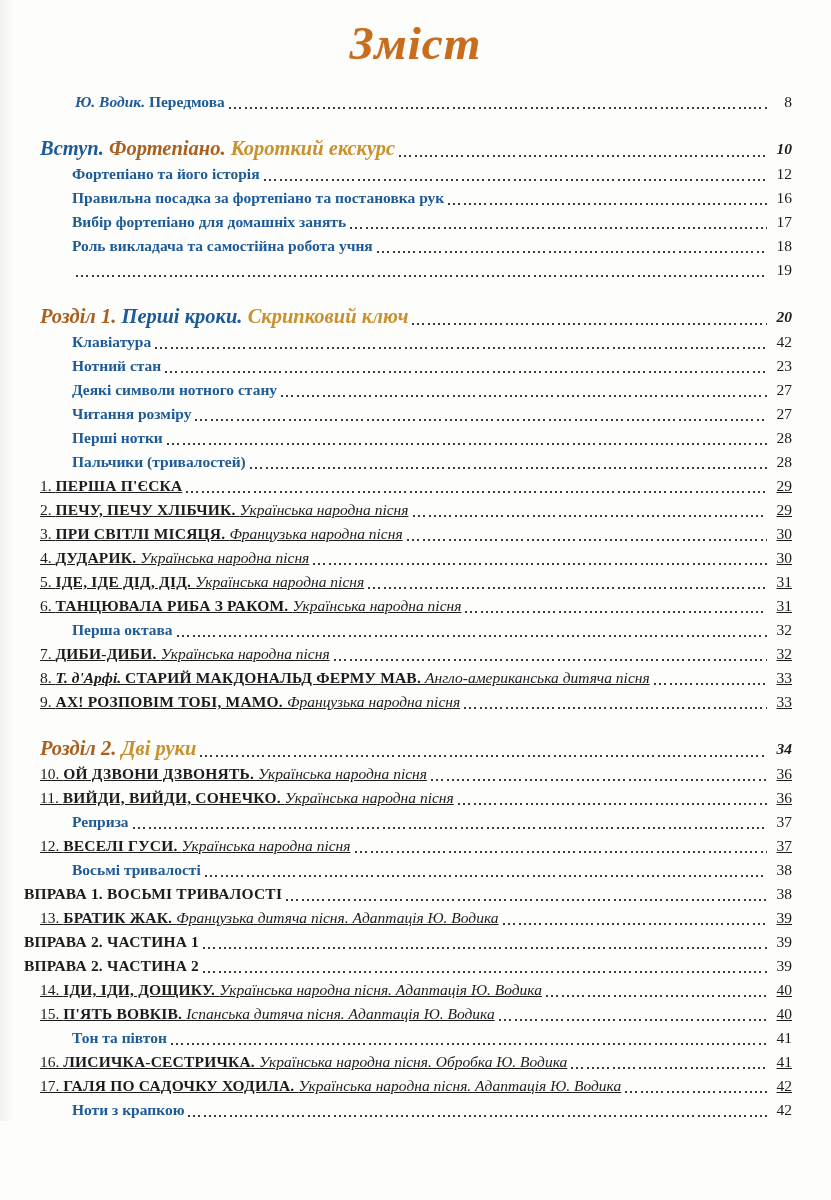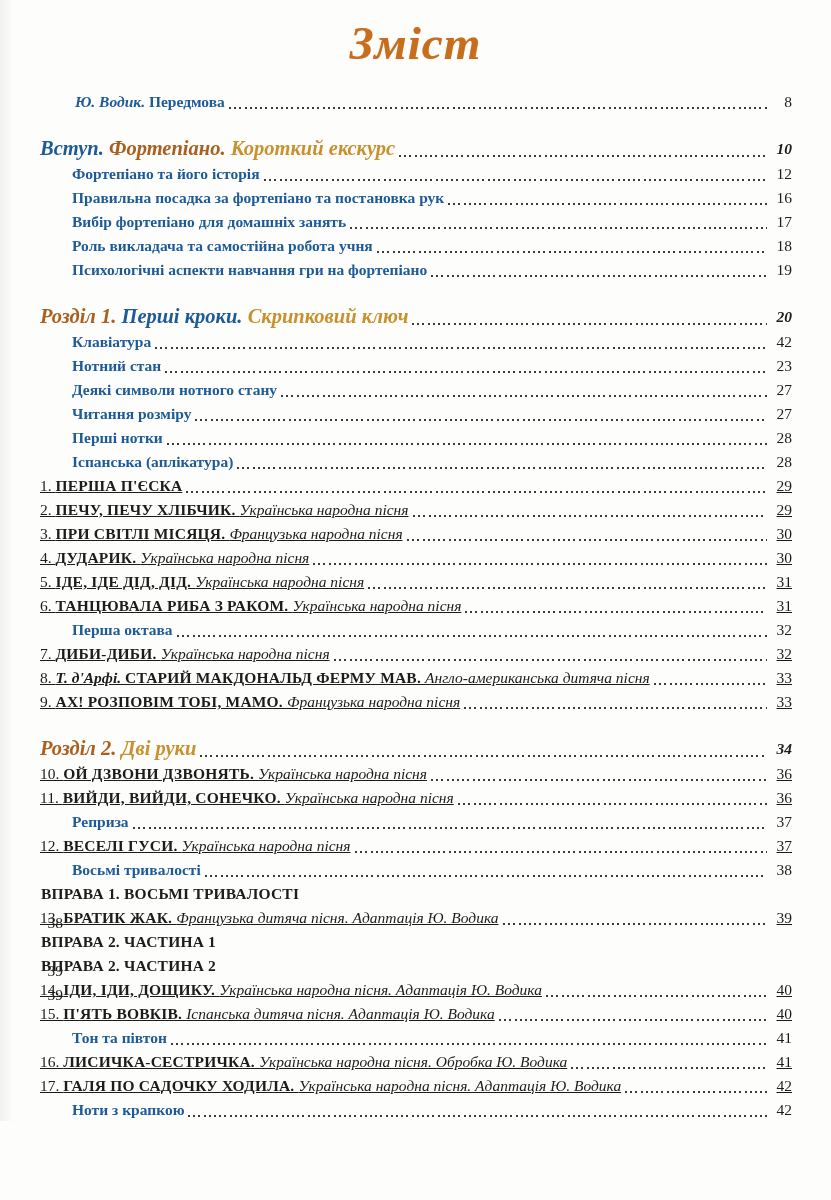--- a/index.html
+++ b/index.html
@@ -66,21 +66,21 @@
   .row-section{
     margin-left:40px;
     margin-top:21px;
     height:27px;line-height:27px;
     font-size:20.5px;
     font-weight:bold;
     font-style:italic;
   }
   .row-sub{margin-left:72px;}
   .row-num{margin-left:40px;text-decoration:underline;}
-  .row-ex{margin-left:41px;flex-direction:column;}
+  .row-ex{margin-left:24px;}
   
   .s-blue-bold-italic{color:var(--blue);font-weight:bold;font-style:italic;}
   .s-blue-bold{color:var(--blue);font-weight:bold;}
   .s-sec-blue{color:var(--blue);}
   .s-sec-orange{color:var(--orange-dark);}
   .s-sec-gold{color:var(--orange-gold);}
   .s-num{color:var(--text-black);font-weight:normal;}
   .s-title{color:var(--text-black);font-weight:bold;letter-spacing:.2px;}
   .s-author{color:var(--text-black);font-weight:bold;font-style:italic;}
   .s-desc{color:var(--text-black);font-style:italic;}
@@ -121,21 +121,20 @@
     <span class="pagenum">17</span>
   </div>
 
   <div class="row row-sub">
     <span class="row-text"><span class="s-blue-bold">Роль викладача та самостійна робота учня</span></span>
     <span class="leader"></span>
     <span class="pagenum">18</span>
   </div>
 
   <div class="row row-sub">
-    <span class="row-text"><span class="s-blue-bold">Психологічні аспекти навчання гри на фортепіано</span></span>
     <span class="leader"></span>
     <span class="pagenum">19</span>
   </div>
 
   <div class="row row-section">
     <span class="row-text"><span class="s-sec-orange">Розділ 1. </span><span class="s-sec-blue">Перші кроки. </span><span class="s-sec-gold">Скрипковий ключ</span></span>
     <span class="leader"></span>
     <span class="pagenum">20</span>
   </div>
 
@@ -164,21 +163,21 @@
     <span class="pagenum">27</span>
   </div>
 
   <div class="row row-sub">
     <span class="row-text"><span class="s-blue-bold">Перші нотки</span></span>
     <span class="leader"></span>
     <span class="pagenum">28</span>
   </div>
 
   <div class="row row-sub">
-    <span class="row-text"><span class="s-blue-bold">Іспанська (аплікатура)</span></span>
+    <span class="row-text"><span class="s-blue-bold">Пальчики (тривалостей)</span></span>
     <span class="leader"></span>
     <span class="pagenum">28</span>
   </div>
 
   <div class="row row-num">
     <span class="row-text"><span class="s-num">1. </span><span class="s-title">ПЕРША П'ЄСКА</span></span>
     <span class="leader"></span>
     <span class="pagenum">29</span>
   </div>
 

